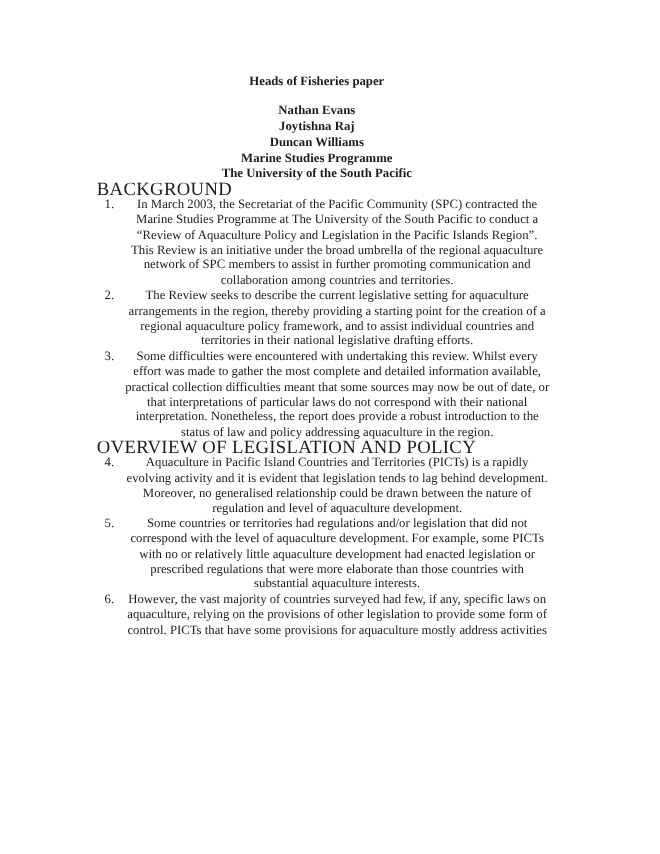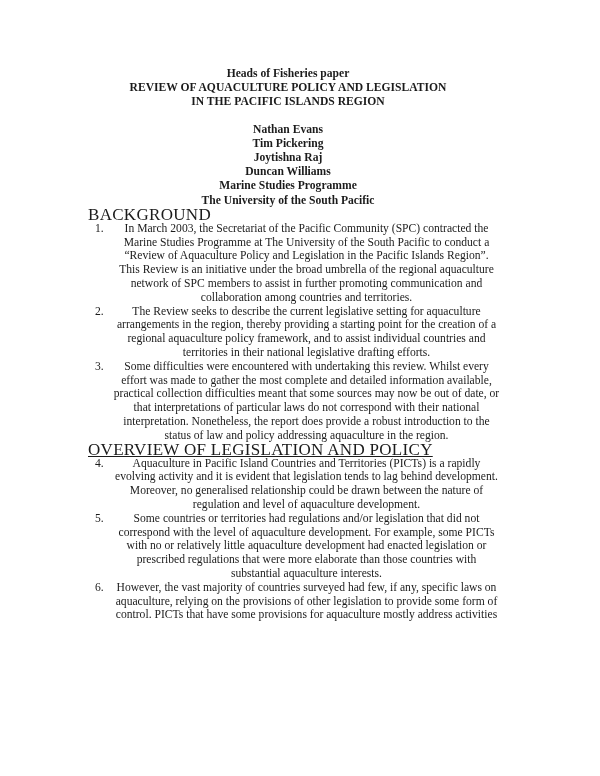--- a/index.html
+++ b/index.html
@@ -31,21 +31,21 @@
   .affil-block  { margin-top: 9px; }
 
   h2.section-heading {
     font-size: 17px;
     font-weight: normal;
     line-height: 14px;
     letter-spacing: 0.3px;
     margin: 0;
   }
   .heading-1 { margin-top: 16px; }
-  .heading-2 { margin-top: 8px; text-decoration: underline; }
+  .heading-2 { margin-top: 8px; }
 
   ol.numbered-list {
     list-style: none;
     margin: 0;
     padding: 0;
   }
   .list-1 { margin-top: 16px; }
   .list-2 { margin-top: 12px; }
   li.numbered-item {
     display: flex;
@@ -62,28 +62,23 @@
   }
 </style>
 </head>
 <body>
 
 <div class="page">
 
   <div class="front">
     <p class="kicker">Heads of Fisheries paper</p>
 
-    <p class="title-block">
-      <span>REVIEW OF AQUACULTURE POLICY AND LEGISLATION</span><br>
-      <span>IN THE PACIFIC ISLANDS REGION</span>
-    </p>
 
     <div class="author-block">
       <p>Nathan Evans</p>
-      <p>Tim Pickering</p>
       <p>Joytishna Raj</p>
       <p>Duncan Williams</p>
     </div>
 
     <p class="affil-block">
       <span>Marine Studies Programme</span><br>
       <span>The University of the South Pacific</span>
     </p>
   </div>
 

